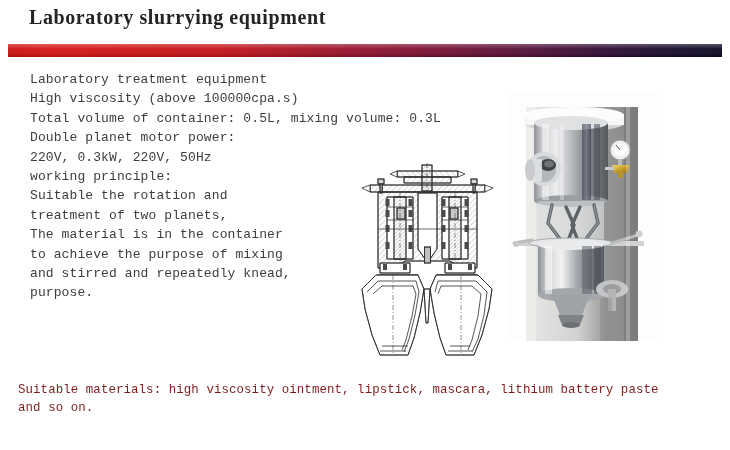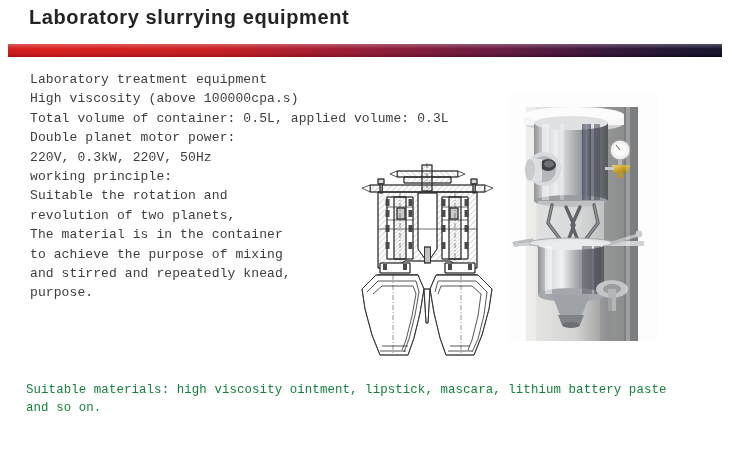--- a/index.html
+++ b/index.html
@@ -22,21 +22,21 @@
     width: 730px;
     height: 450px;
     background: #ffffff;
   }
 
   
   #title {
     position: absolute;
     left: 29px;
     top: 6px;
-    font-family: Liberation Sans, sans-serif;
+    font-family: Liberation Serif, serif;
     font-size: 20px;
     font-weight: bold;
     letter-spacing: 0.6px;
     color: #242424;
     white-space: nowrap;
   }
 
   
   #divider {
     position: absolute;
@@ -56,27 +56,27 @@
     line-height: 19.4px;
     letter-spacing: 0.1px;
     color: #3d3d3d;
     white-space: nowrap;
   }
   #spec-block .spec-line { height: 19.4px; }
 
   
   #footer-block {
     position: absolute;
-    left: 26px;
+    left: 18px;
     top: 381px;
     width: 680px;
     font-size: 12.4px;
     line-height: 18px;
     letter-spacing: 0.1px;
-    color: #15803d;
+    color: #7f1d1d;
   }
   #footer-block .foot-line { white-space: nowrap; }
 
   
   #cad-figure {
     position: absolute;
     left: 340px;
     top: 163px;
     width: 175px;
     height: 200px;
@@ -121,26 +121,26 @@
         </linearGradient>
       </defs>
       <rect x="0" y="0" width="714" height="13" fill="url(#rule-grad)"></rect>
       <rect x="0" y="0" width="714" height="13" fill="url(#rule-shine)"></rect>
     </svg>
   </div>
 
   <div id="spec-block">
     <div class="spec-line">Laboratory treatment equipment</div>
     <div class="spec-line">High viscosity (above 100000cpa.s)</div>
-    <div class="spec-line">Total volume of container: 0.5L, applied volume: 0.3L</div>
+    <div class="spec-line">Total volume of container: 0.5L, mixing volume: 0.3L</div>
     <div class="spec-line">Double planet motor power:</div>
     <div class="spec-line">220V, 0.3kW, 220V, 50Hz</div>
     <div class="spec-line">working principle:</div>
     <div class="spec-line">Suitable the rotation and</div>
-    <div class="spec-line">revolution of two planets,</div>
+    <div class="spec-line">treatment of two planets,</div>
     <div class="spec-line">The material is in the container</div>
     <div class="spec-line">to achieve the purpose of mixing</div>
     <div class="spec-line">and stirred and repeatedly knead,</div>
     <div class="spec-line">purpose.</div>
   </div>
 
   <div id="cad-figure">
     <svg width="175" height="200" viewBox="0 0 175 200" xmlns="http://www.w3.org/2000/svg">
       <defs>
         <pattern id="hatchR" width="4" height="4" patternUnits="userSpaceOnUse" patternTransform="rotate(45)">

